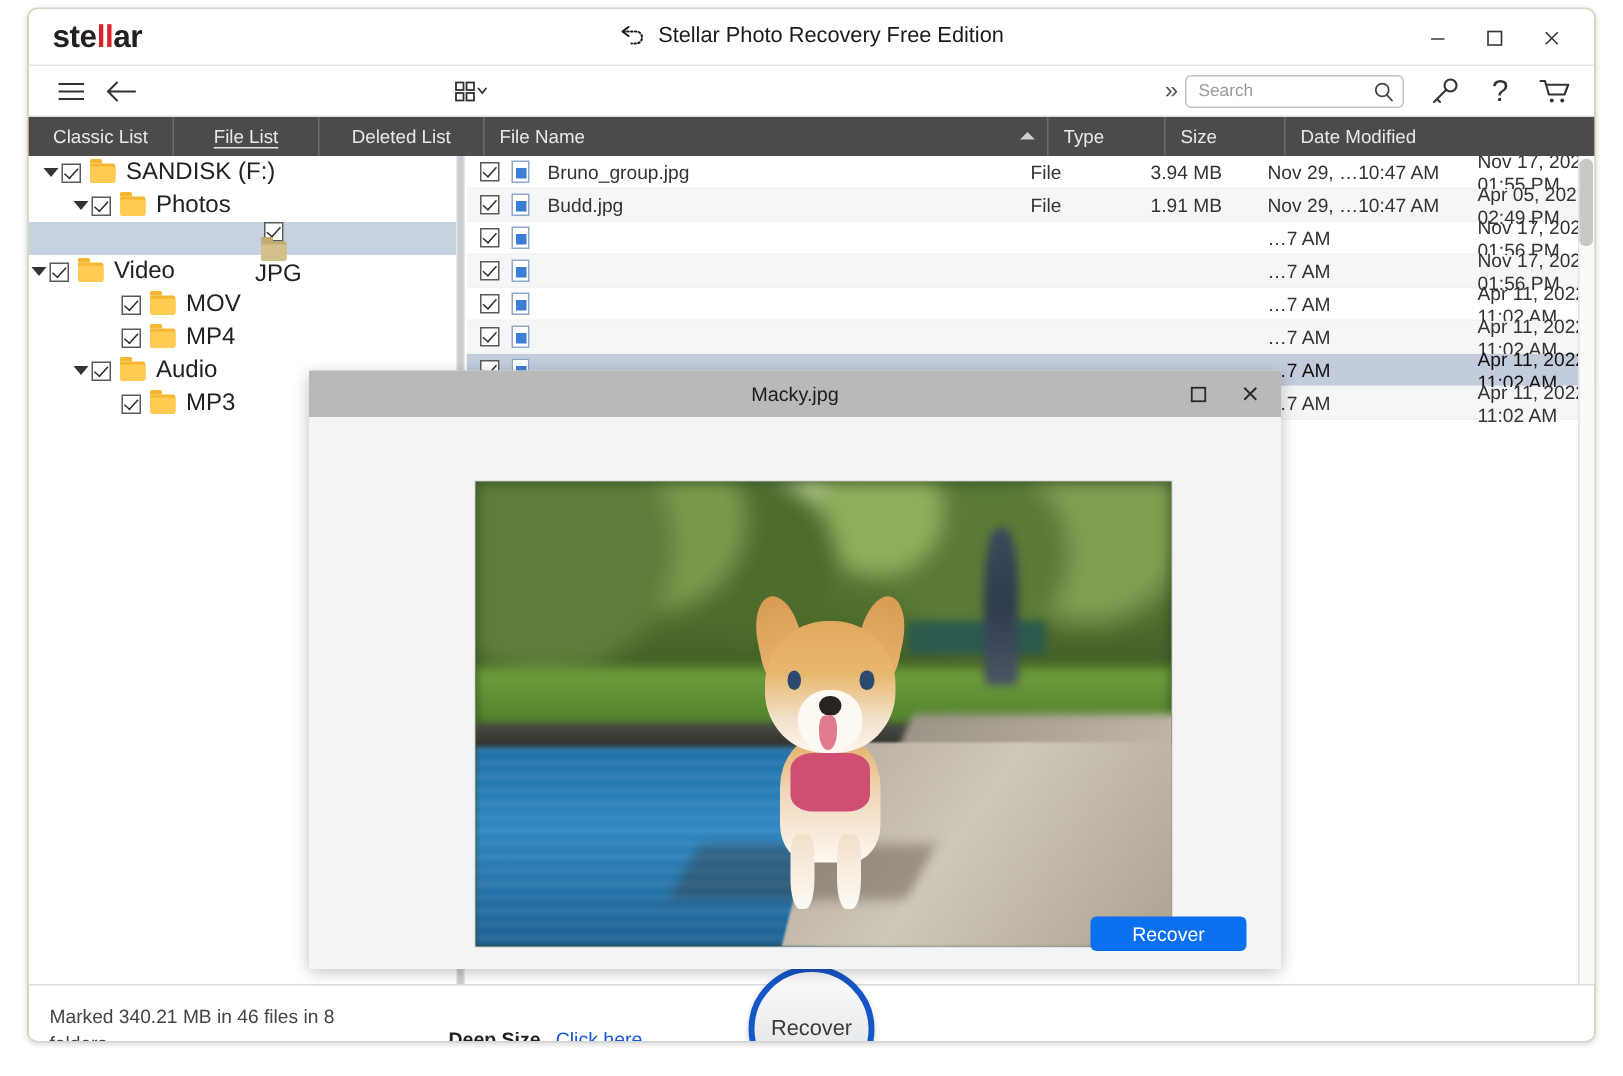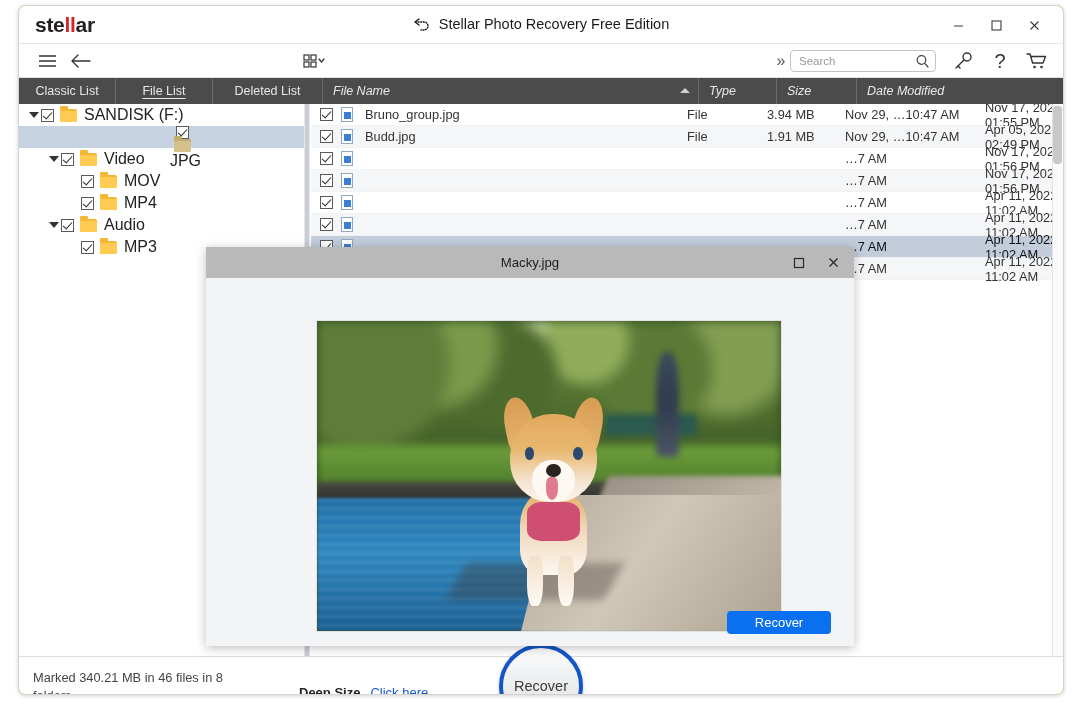--- a/index.html
+++ b/index.html
@@ -110,21 +110,20 @@
   .grid-headers {
     display: flex; flex: 1;
   }
   .gh {
     height: 26px;
     display: flex; align-items: center;
     color: #e8e8e8; font-size: 12.5px;
     border-right: 1px solid #6a6a6a;
     padding-left: 10px;
     position: relative;
-    font-style: italic;
   }
   .gh .sortarrow {
     position: absolute; right: 8px; top: 10px;
     width: 0; height: 0;
     border-left: 5px solid transparent;
     border-right: 5px solid transparent;
     border-bottom: 5px solid #cfcfcf;
   }
   #gh-name { width: 376px; }
   #gh-type { width: 78px; }
@@ -548,27 +547,35 @@
     <div class="tree-panel">
       <div id="tree-host">
           <div class="tnode" style="padding-left: 8px;">
             <span class="caret">
               <i></i>
             </span>
             <span class="cb"></span>
             <span class="folder"></span>
             <span>SANDISK (F:)</span>
           </div>
+          <div class="tnode" style="padding-left: 28px;">
+            <span class="caret">
+              <i></i>
+            </span>
+            <span class="cb"></span>
+            <span class="folder"></span>
+            <span>Photos</span>
+          </div>
           <div class="tnode selected" style="padding-left: 48px;">
             <span class="caret empty"></span>
             <span class="cb"></span>
             <span class="folder muted"></span>
             <span>JPG</span>
           </div>
-          <div class="tnode" style="padding-left: 28px;">
+          <div class="tnode" style="">
             <span class="caret">
               <i></i>
             </span>
             <span class="cb"></span>
             <span class="folder"></span>
             <span>Video</span>
           </div>
           <div class="tnode" style="padding-left: 48px;">
             <span class="caret empty"></span>
             <span class="cb"></span>

